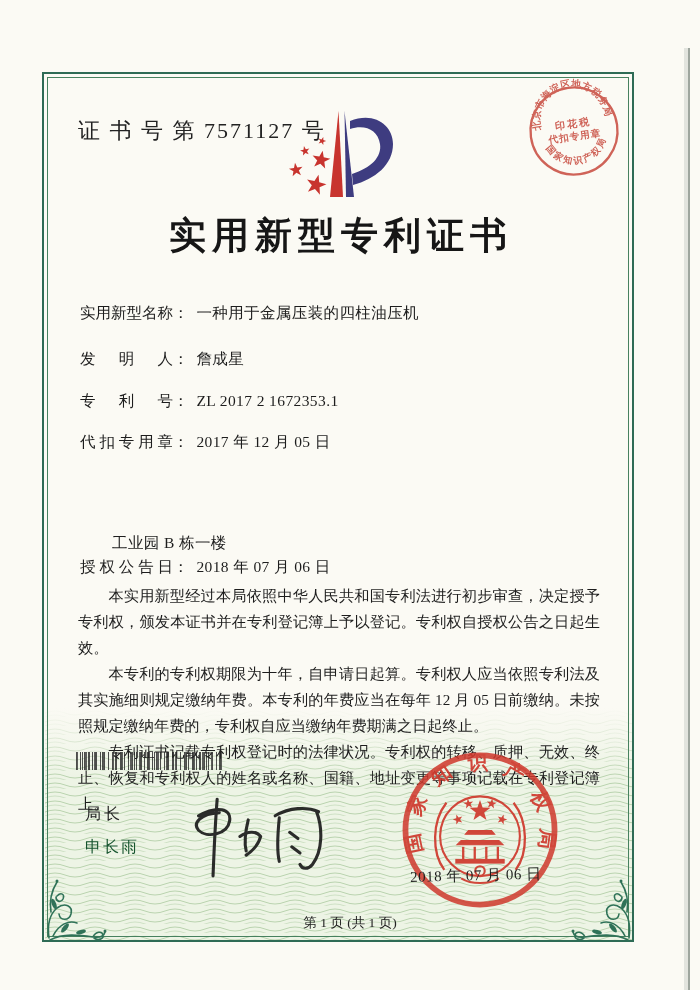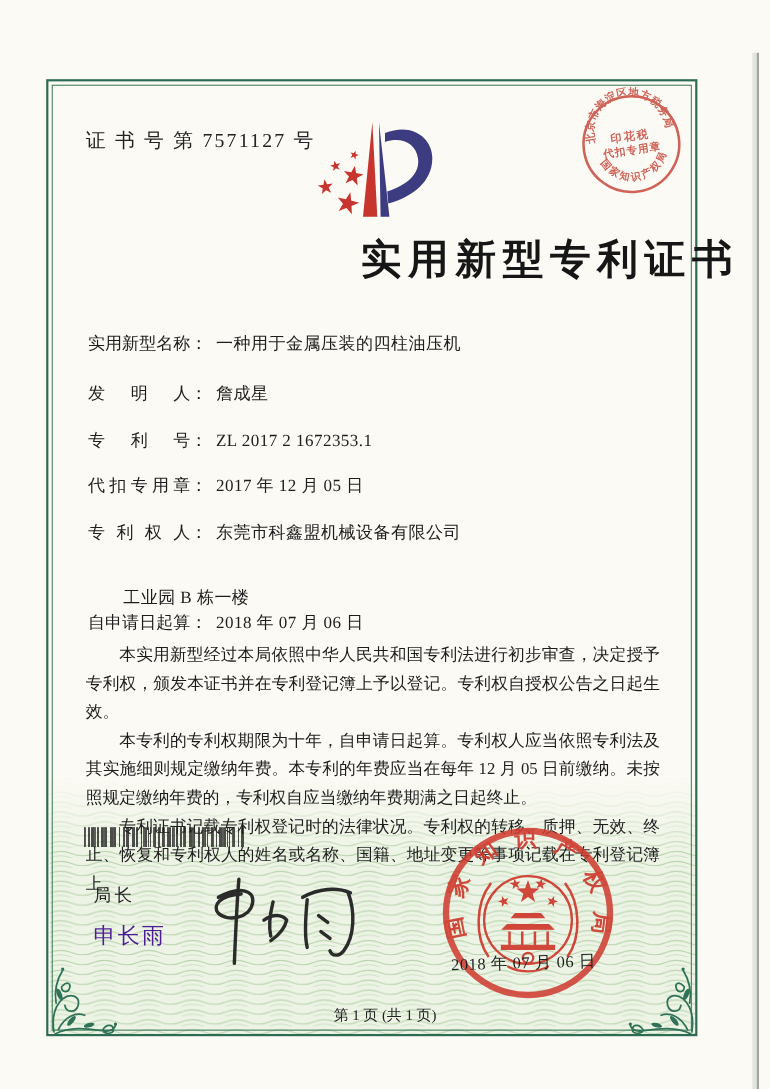--- a/index.html
+++ b/index.html
@@ -15,28 +15,28 @@
     border:2px solid #2e6b55;box-sizing:border-box;
   }
   .frame-inner{
     position:absolute;left:3px;top:3px;right:3px;bottom:3px;
     border:1px solid #47815f;
   }
   
   .waves{position:absolute;left:45px;top:708px;width:588px;height:232px;}
   
   .cert-number{
-    position:absolute;left:78px;top:116px;font-size:18px;letter-spacing:2px;color:#222;text-align:right;
+    position:absolute;left:78px;top:116px;font-size:22px;letter-spacing:2px;color:#222;text-align:right;
   }
   
   .tax-stamp{position:absolute;left:516px;top:73px;width:116px;height:116px;transform:rotate(-8deg);opacity:.88;}
   .cnipa-logo{position:absolute;left:272px;top:98px;width:160px;height:112px;}
   .page-title{
-    position:absolute;left:42px;top:211px;width:592px;text-align:right;
-    font-size:37px;font-weight:bold;letter-spacing:6px;padding-left:6px;box-sizing:border-box;color:#161616;margin-left:38px;
+    position:absolute;left:42px;top:211px;width:592px;text-align:center;
+    font-size:37px;font-weight:bold;letter-spacing:6px;padding-left:6px;box-sizing:border-box;color:#161616;
   }
   
   .row{position:absolute;left:80px;width:540px;font-size:15.5px;line-height:21px;white-space:nowrap;}
   .row .lbl{display:inline-block;width:93px;text-align:justify;text-align-last:justify;vertical-align:top;}
   .row .colon{display:inline-block;vertical-align:top;}
   .row .val{display:inline-block;margin-left:4px;letter-spacing:.4px;vertical-align:top;}
   .row2line{position:absolute;left:112px;top:533px;font-size:15.5px;letter-spacing:.4px;}
   .grant-right{position:absolute;left:372px;top:0;}
   
   .body-text{
@@ -47,21 +47,21 @@
   
   .barcode{
     position:absolute;left:76px;top:752px;width:146px;height:18px;opacity:.78;
     background:
       repeating-linear-gradient(90deg,#1f1f1f 0 1.5px,transparent 1.5px 4px),
       repeating-linear-gradient(90deg,#1f1f1f 0 1px,transparent 1px 6.5px),
       repeating-linear-gradient(90deg,#333 0 2px,transparent 2px 9px);
   }
   
   .director-title{position:absolute;left:85px;top:804px;font-size:16px;letter-spacing:3px;color:#222;}
-  .director-name{position:absolute;left:85px;top:837px;font-size:20px;letter-spacing:2px;color:#4c1d95;}
+  .director-name{position:absolute;left:85px;top:837px;font-size:16px;letter-spacing:2px;color:#14532d;}
   .signature{position:absolute;left:186px;top:793px;width:140px;height:88px;}
   
   .official-seal{position:absolute;left:396px;top:746px;width:168px;height:168px;opacity:.93;}
   .seal-date{
     position:absolute;left:410px;top:866px;width:150px;font-size:15px;color:#1e1e1e;
     letter-spacing:.5px;transform:rotate(-1.5deg);white-space:nowrap;
   }
   
   .footer{position:absolute;left:42px;top:914px;width:592px;text-align:center;font-size:13.5px;color:#222;padding-left:12px;}
   
@@ -144,28 +144,24 @@
     <span class="val">一种用于金属压装的四柱油压机</span>
   </div>
   <div class="row" style="top:390px">
     <span class="lbl">专利号</span><span class="colon">：</span>
     <span class="val">ZL 2017 2 1672353.1</span>
   </div>
   <div class="row" style="top:431px">
     <span class="lbl">代扣专用章</span><span class="colon">：</span>
     <span class="val">2017 年 12 月 05 日</span>
   </div>
-  <div class="row" style="top:474px">
-    <span class="lbl">专利权人</span><span class="colon">：</span>
-    <span class="val">东莞市科鑫盟机械设备有限公司</span>
-  </div>
   <div class="row2line">工业园 B 栋一楼</div>
 
   <div class="row" style="top:556px">
-    <span class="lbl">自申请日起算</span><span class="colon">：</span>
+    <span class="lbl">授权公告日</span><span class="colon">：</span>
     <span class="val">2018 年 07 月 06 日</span>
   </div>
 
   <div class="body-text">
     <p>本实用新型经过本局依照中华人民共和国专利法进行初步审查，决定授予专利权，颁发本证书并在专利登记簿上予以登记。专利权自授权公告之日起生效。</p>
     <p>本专利的专利权期限为十年，自申请日起算。专利权人应当依照专利法及其实施细则规定缴纳年费。本专利的年费应当在每年 12 月 05 日前缴纳。未按照规定缴纳年费的，专利权自应当缴纳年费期满之日起终止。</p>
     <p>专利证书记载专利权登记时的法律状况。专利权的转移、质押、无效、终止、恢复和专利权人的姓名或名称、国籍、地址变更等事项记载在专利登记簿上。</p>
   </div>
 
   <div class="barcode"></div>

